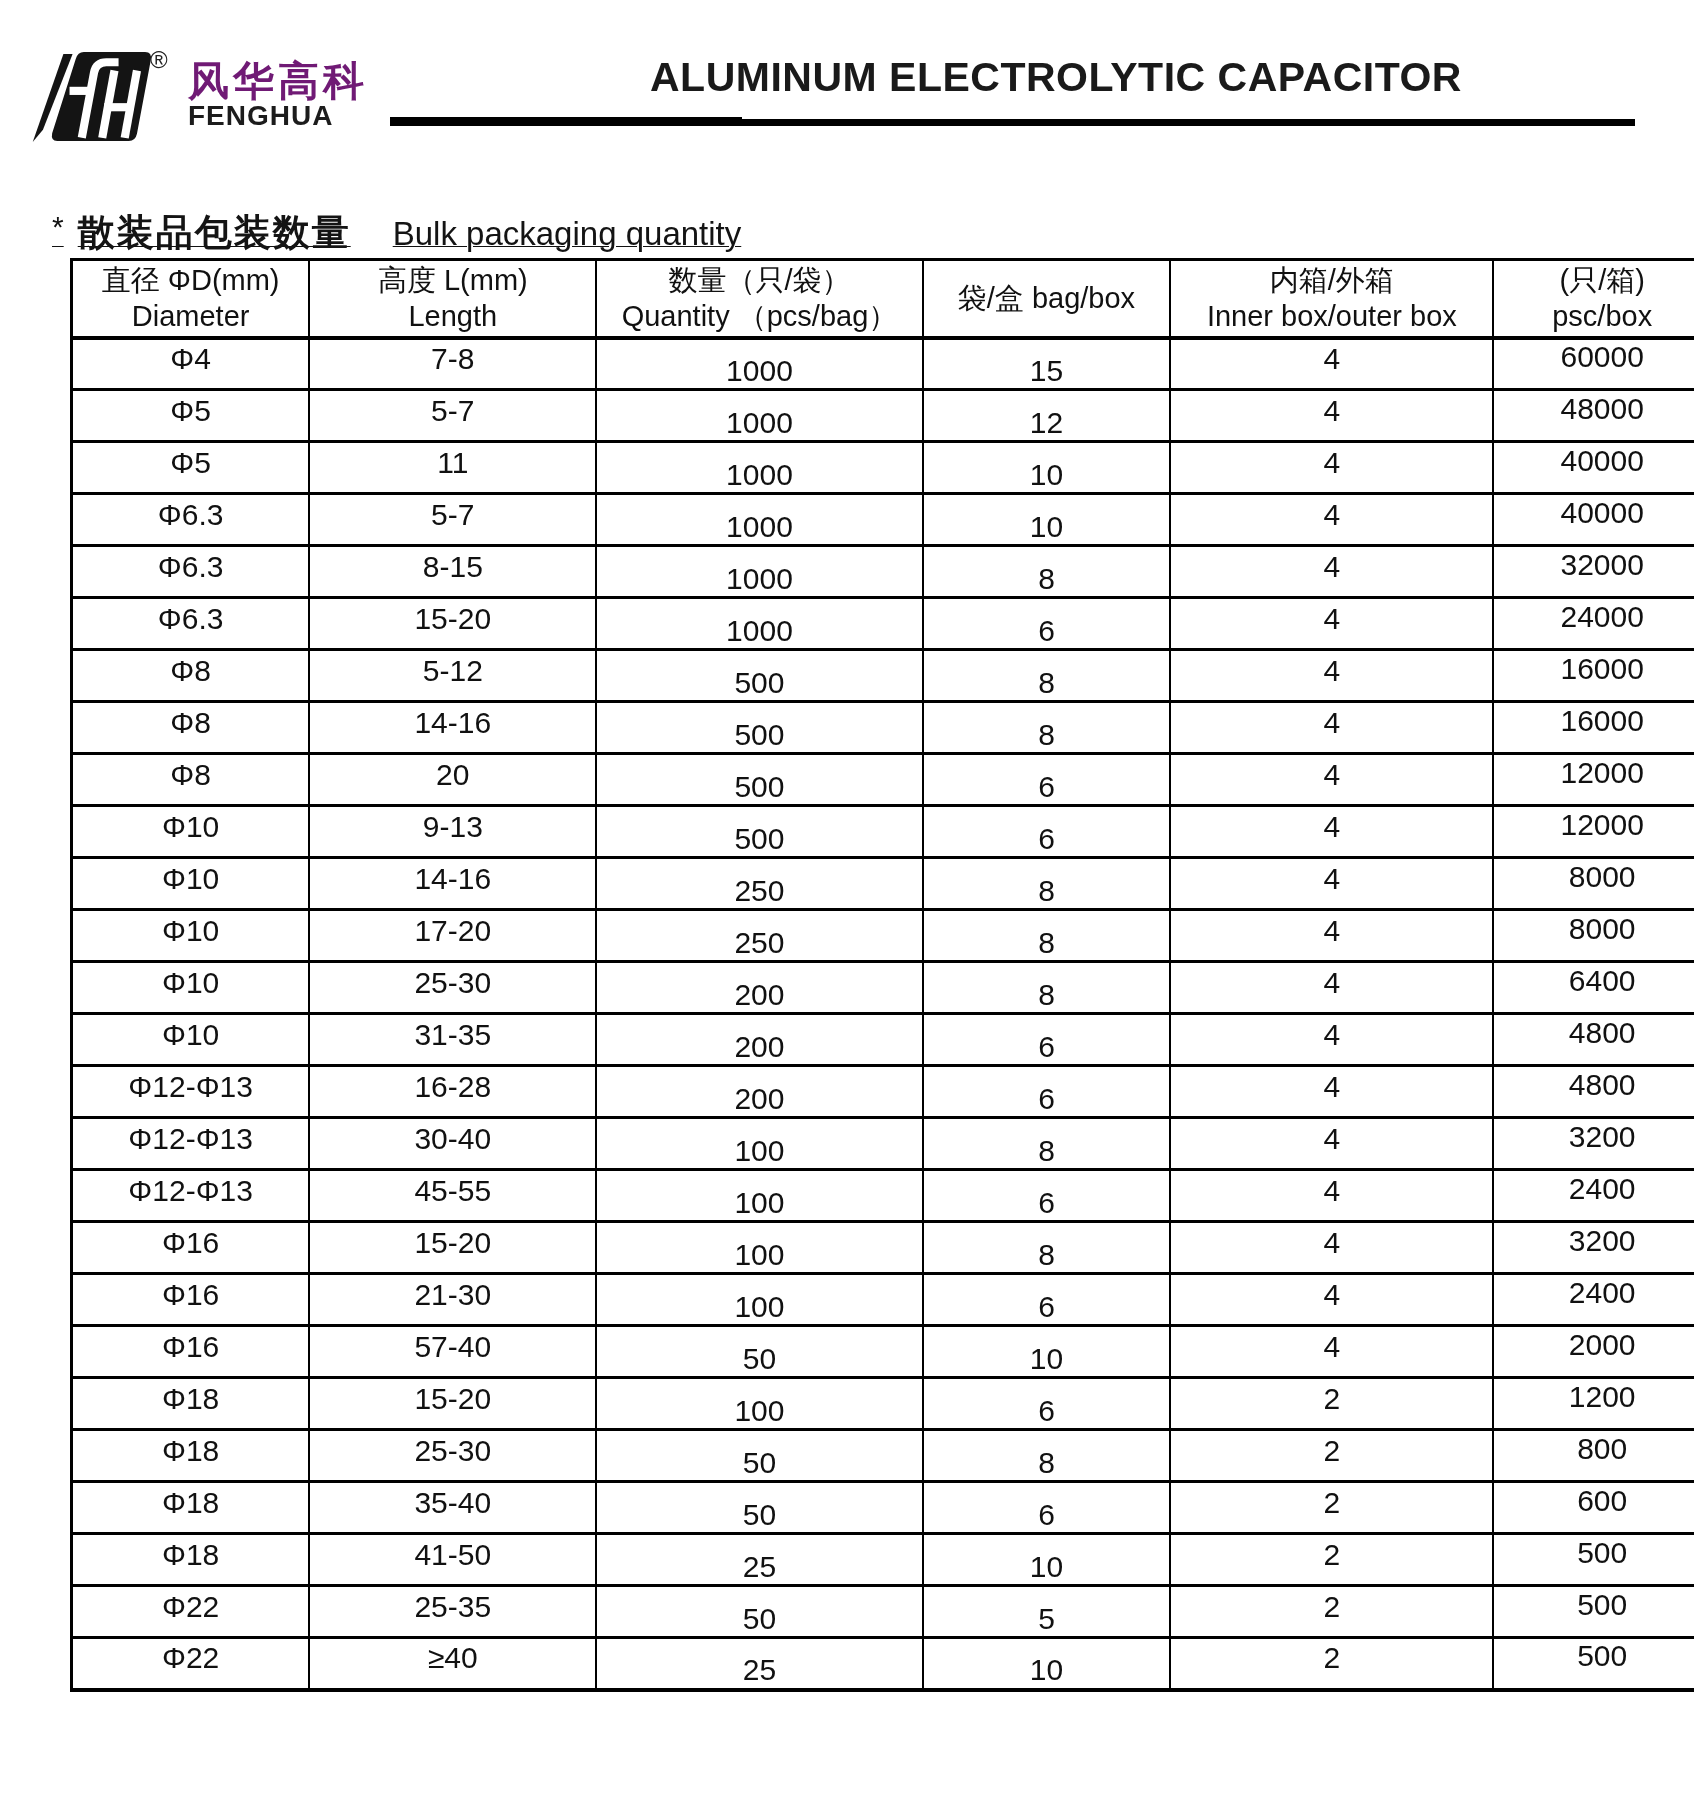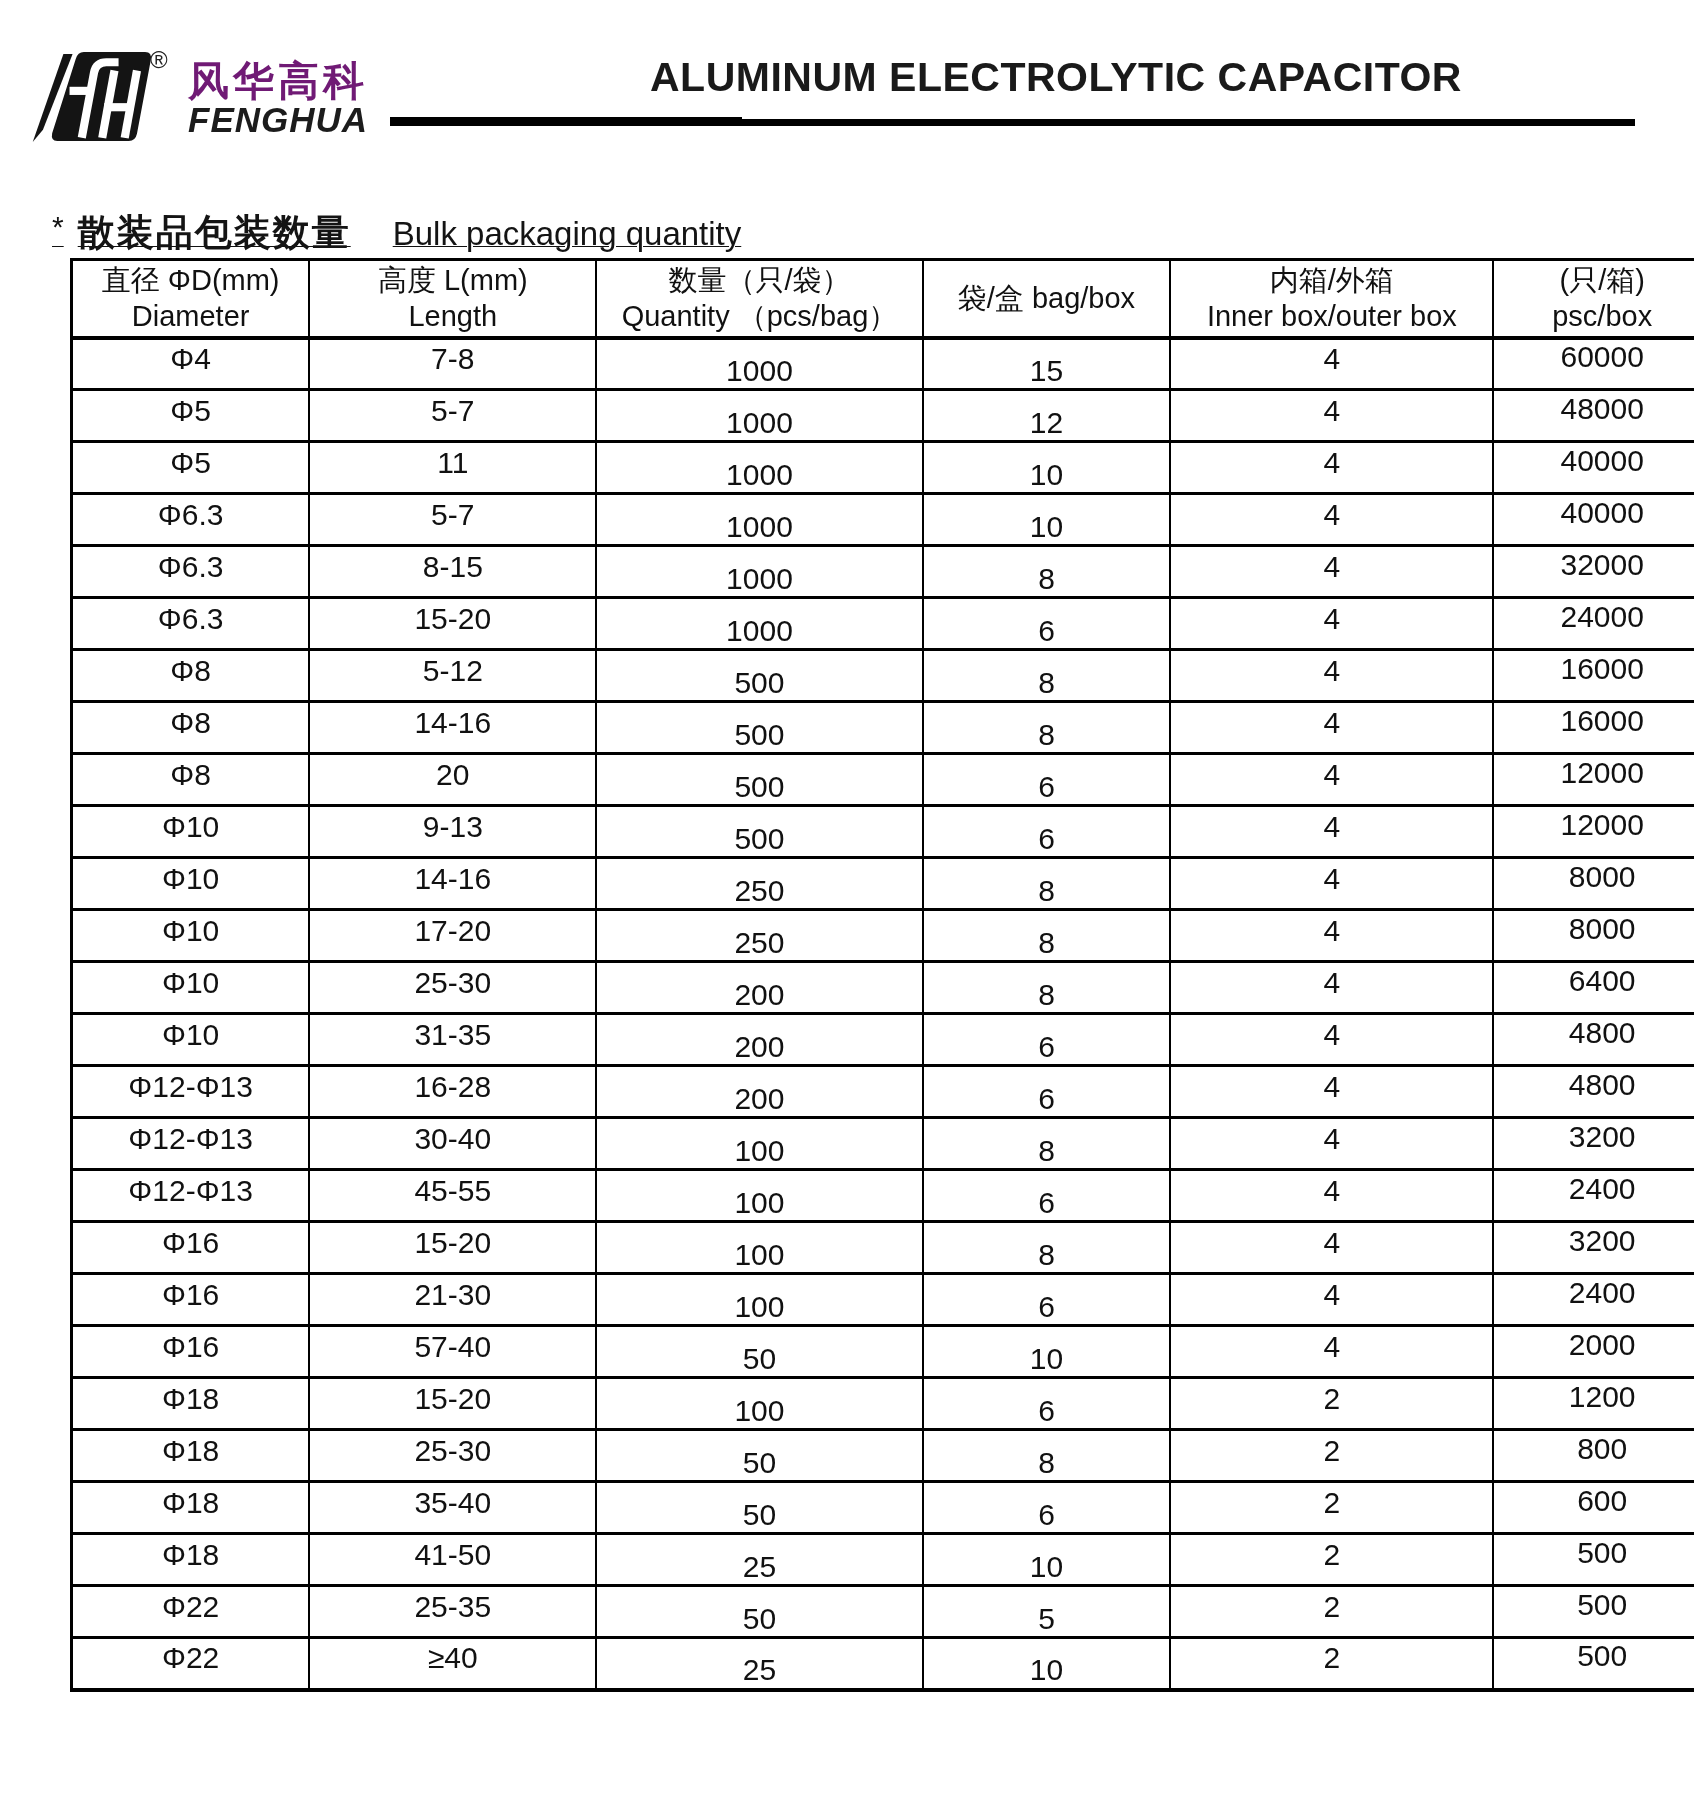--- a/index.html
+++ b/index.html
@@ -7,21 +7,21 @@
     width:1694px;height:1793px;position:relative;
     font-family:"Liberation Sans","DejaVu Sans",sans-serif;
     color:#111;
   }
   .page{position:absolute;inset:0;background:#fff;overflow:hidden;}
 
   
   .logo-mark{position:absolute;left:30px;top:50px;width:124px;height:94px;}
   .reg-mark{position:absolute;left:150px;top:46px;font-size:24px;color:#222;}
   .logo-zh{position:absolute;left:188px;top:54px;font-size:41px;font-weight:bold;letter-spacing:4px;color:#701a75;white-space:nowrap;}
-  .logo-en{position:absolute;left:188px;top:100px;font-size:35px;font-weight:bold;letter-spacing:1px;color:#1c1c1c;white-space:nowrap;font-style:italic;}
+  .logo-en{position:absolute;left:188px;top:100px;font-size:28px;font-weight:bold;letter-spacing:1px;color:#1c1c1c;white-space:nowrap;}
 
   .page-title{
     position:absolute;left:650px;right:88px;top:54px;margin:0;
     text-align:left;font-size:41px;font-weight:bold;letter-spacing:0.5px;
     color:#1a1a1a;white-space:nowrap;
   }
   .rule-cap{position:absolute;left:390px;top:117px;width:352px;height:9px;background:#000;}
   .rule{position:absolute;left:740px;top:119px;width:895px;height:7px;background:#000;}
 
   

